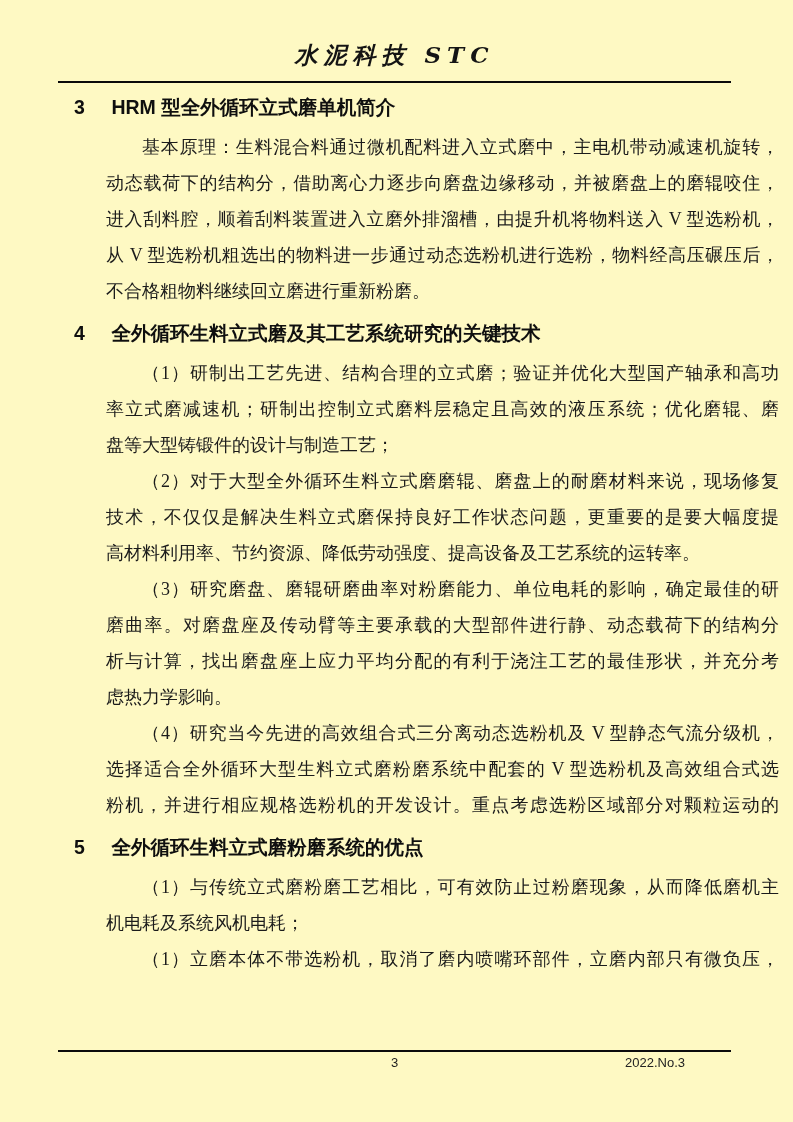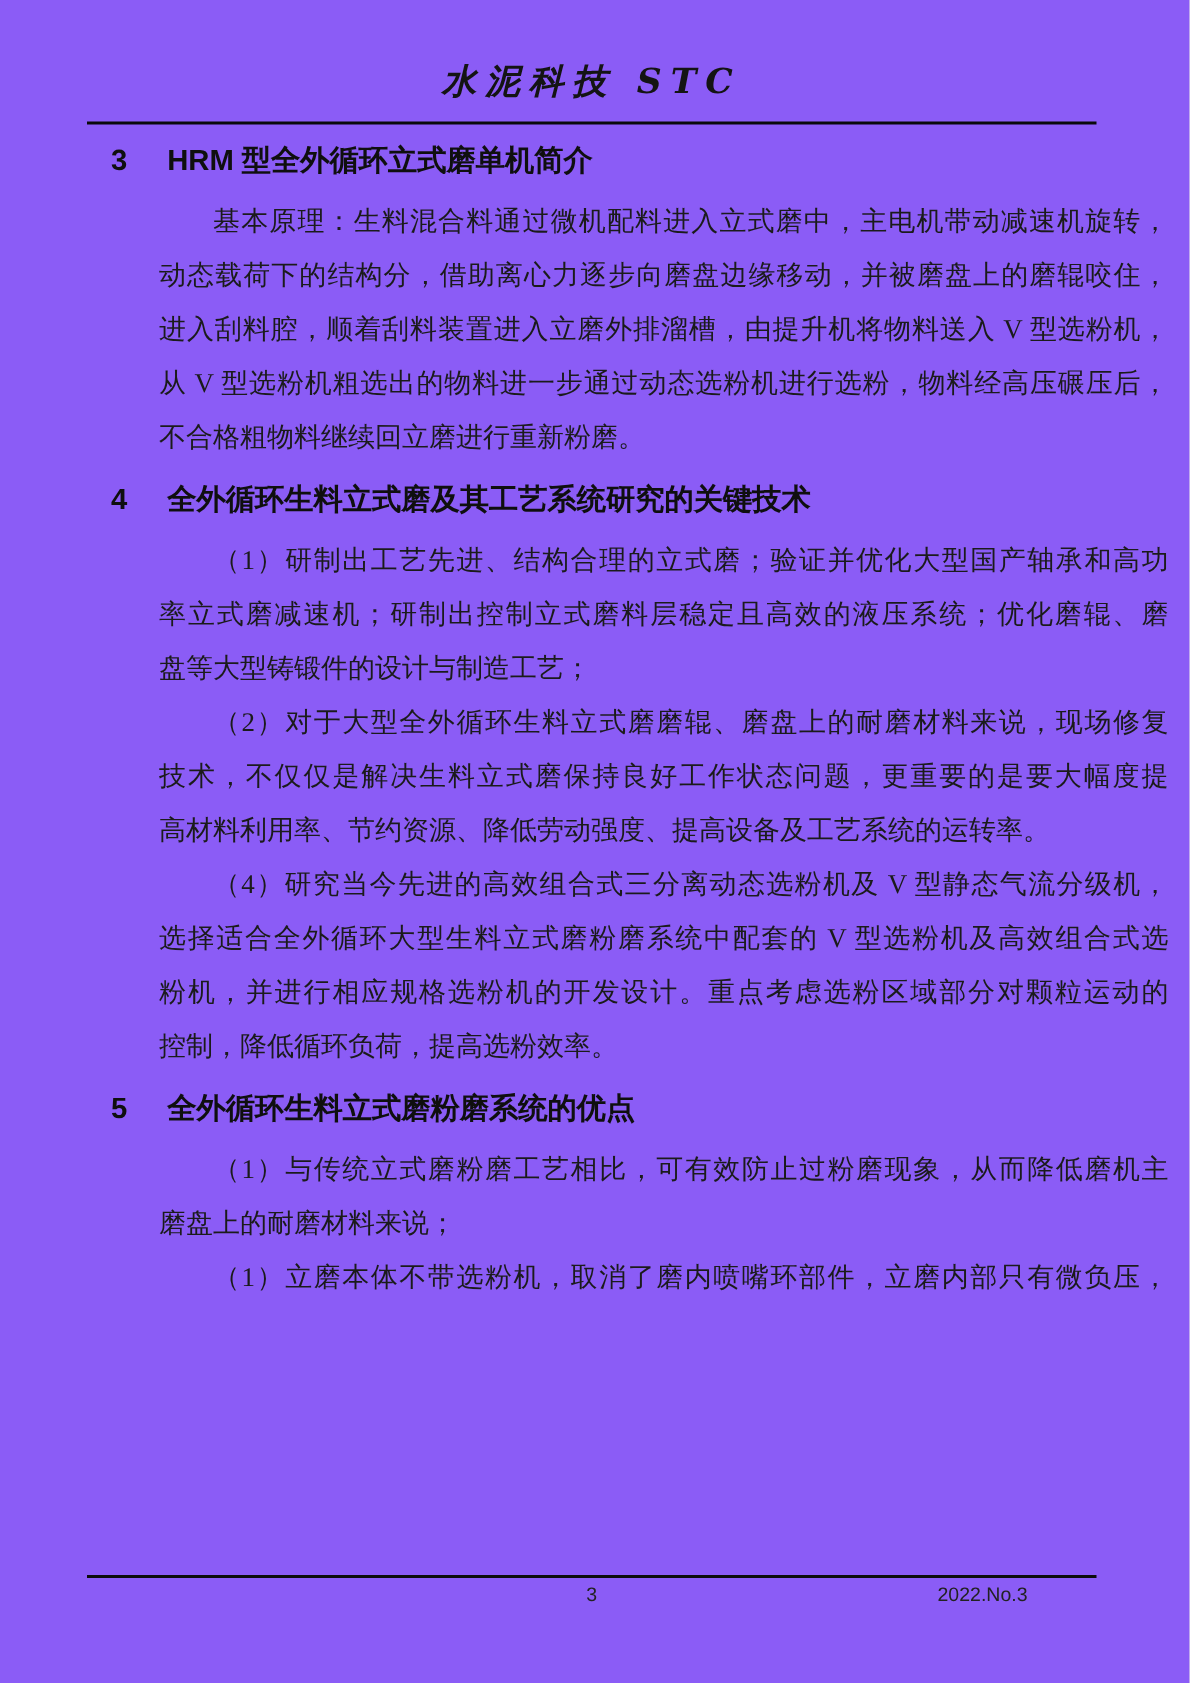--- a/index.html
+++ b/index.html
@@ -2,21 +2,21 @@
 <html><head>
 <meta charset="utf-8">
 <style>
   * { margin: 0; padding: 0; box-sizing: border-box; }
   html, body { background: #e8e8e8; }
   .page {
     position: relative;
     width: 793px;
     height: 1122px;
     margin: 0 auto;
-    background: #8b5cf6;
+    background: #fef9c3;
     color: #1b1b1b;
     overflow: hidden;
     font-family: "Liberation Serif", "DejaVu Serif", serif;
   }
   .content {
     position: absolute;
     left: 58px;
     right: 62px;
     top: 40px;
   }
@@ -119,35 +119,40 @@
           <div class="line first">（1）研制出工艺先进、结构合理的立式磨；验证并优化大型国产轴承和高功</div>
           <div class="line">率立式磨减速机；研制出控制立式磨料层稳定且高效的液压系统；优化磨辊、磨</div>
           <div class="line lastline">盘等大型铸锻件的设计与制造工艺；</div>
         </div>
       <div class="para">
           <div class="line first">（2）对于大型全外循环生料立式磨磨辊、磨盘上的耐磨材料来说，现场修复</div>
           <div class="line">技术，不仅仅是解决生料立式磨保持良好工作状态问题，更重要的是要大幅度提</div>
           <div class="line lastline">高材料利用率、节约资源、降低劳动强度、提高设备及工艺系统的运转率。</div>
         </div>
       <div class="para">
+          <div class="line first">（3）研究磨盘、磨辊研磨曲率对粉磨能力、单位电耗的影响，确定最佳的研</div>
+          <div class="line">磨曲率。对磨盘座及传动臂等主要承载的大型部件进行静、动态载荷下的结构分</div>
+          <div class="line">析与计算，找出磨盘座上应力平均分配的有利于浇注工艺的最佳形状，并充分考</div>
+          <div class="line lastline">虑热力学影响。</div>
+        </div>
+      <div class="para">
           <div class="line first">（4）研究当今先进的高效组合式三分离动态选粉机及 V 型静态气流分级机，</div>
           <div class="line">选择适合全外循环大型生料立式磨粉磨系统中配套的 V 型选粉机及高效组合式选</div>
           <div class="line">粉机，并进行相应规格选粉机的开发设计。重点考虑选粉区域部分对颗粒运动的</div>
-          <div class="line lastline">控制，降低循环负荷，提高选粉效率。</div>
         </div>
     </section>
 
     <section>
       <h2 class="sec-heading">
         <span class="sec-num">5</span>
         <span class="sec-title">全外循环生料立式磨粉磨系统的优点</span>
       </h2>
       <div class="para">
           <div class="line first">（1）与传统立式磨粉磨工艺相比，可有效防止过粉磨现象，从而降低磨机主</div>
-          <div class="line lastline">磨盘上的耐磨材料来说；</div>
+          <div class="line lastline">机电耗及系统风机电耗；</div>
         </div>
       <div class="para">
           <div class="line first">（1）立磨本体不带选粉机，取消了磨内喷嘴环部件，立磨内部只有微负压，</div>
         </div>
     </section>
 
   </div>
 
   <div class="footer">
     <div class="footer-rule"></div>

